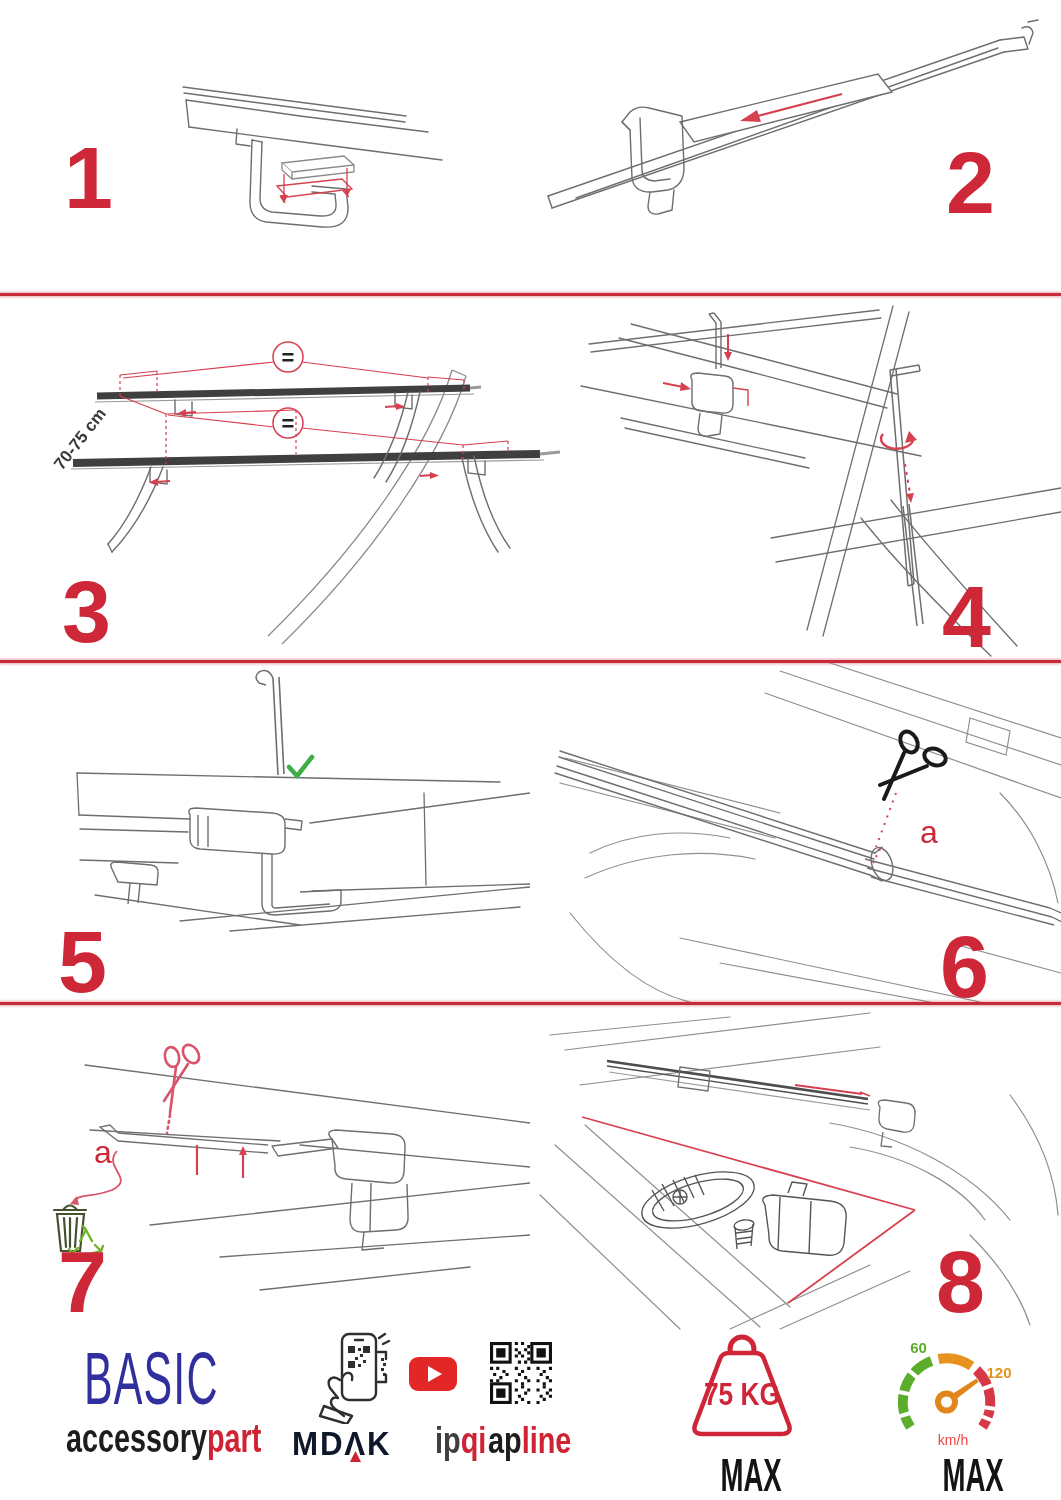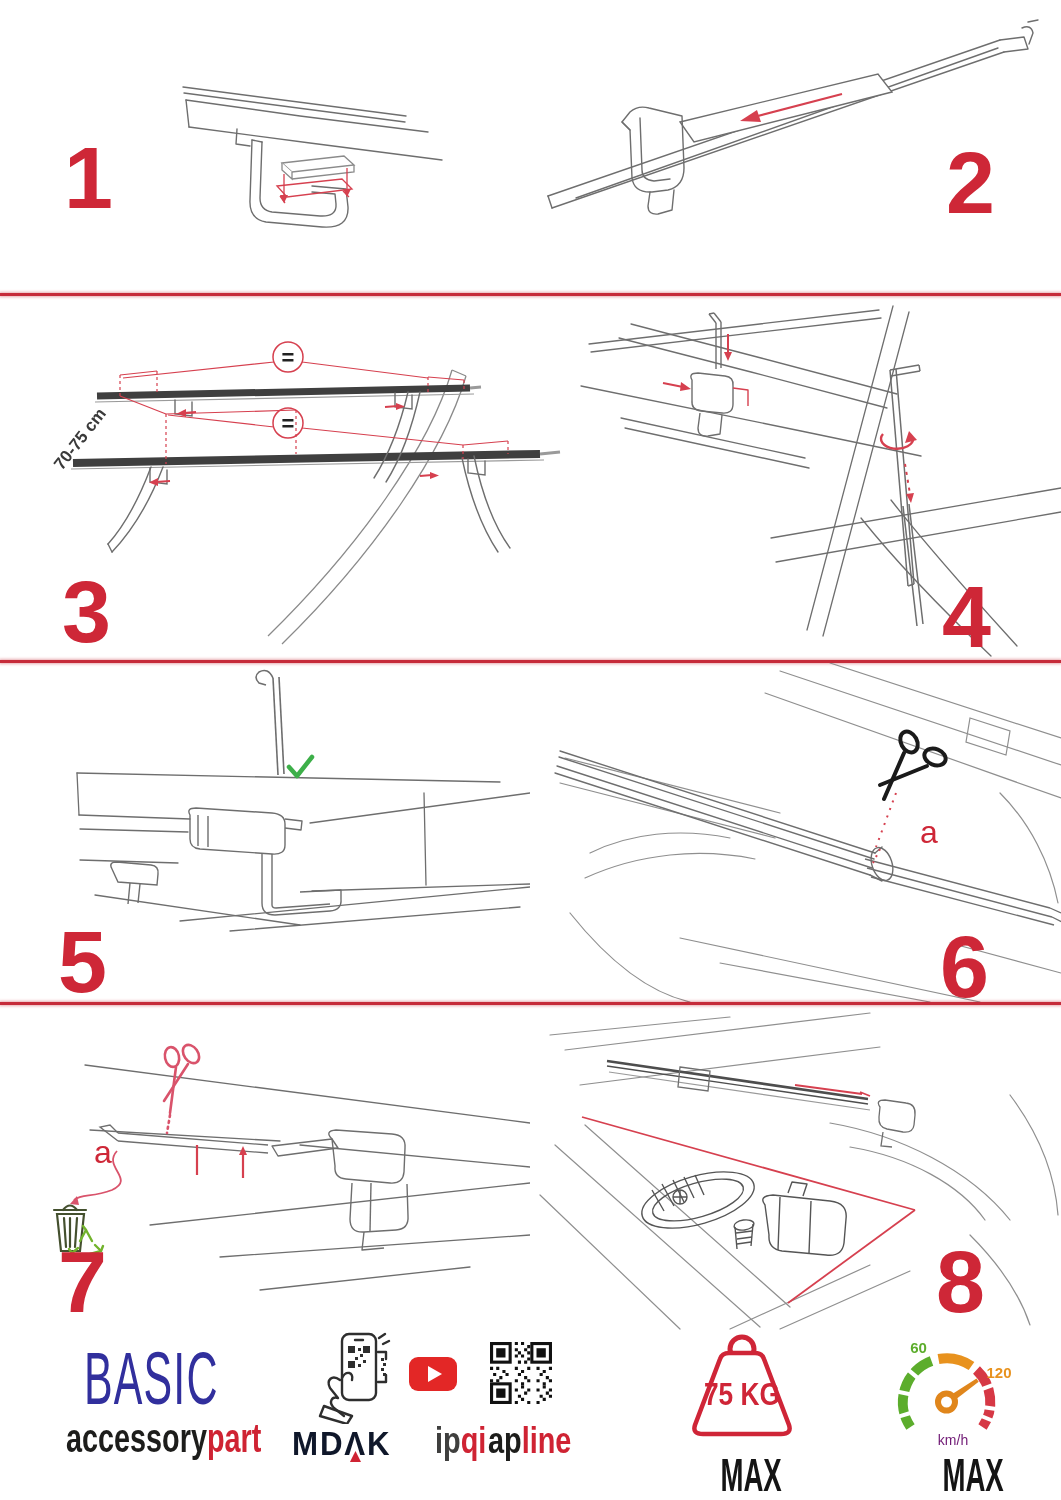--- a/index.html
+++ b/index.html
@@ -29,21 +29,21 @@
      border-bottom:11px solid #cf2333;}
   #ipqi{left:410px;top:90px;font-size:37px;font-weight:bold;margin-left:25px;}
   #ipqi .cond{transform:scaleX(0.78);}
   #ipqi .gry{color:#3f3f3e;}
   #apline{left:488px;top:90px;font-size:37px;font-weight:bold;text-align:center;}
   #apline .cond{transform:scaleX(0.78);}
   #apline .blk{color:#1d1d1b;}
   .max-label{position:absolute;font-size:46px;font-weight:bold;color:#141414;}
   .max-label .cond-c{transform:scaleX(0.60);}
   #kmh-label{position:absolute;left:908px;top:102px;width:90px;text-align:center;
-             font-size:14px;color:#701a75;}
+             font-size:14px;color:#ef4444;}
   .icon-abs{position:absolute;}
 </style>
 </head>
 <body>
 
 <div id="page">
 
   <div class="panel" style="left:0;top:0;width:530px;height:293px">
     <svg width="530" height="293" viewBox="0 0 530 293">
       <g stroke="#6e6e6e" fill="none" stroke-width="1.4" stroke-linecap="round" stroke-linejoin="round">

